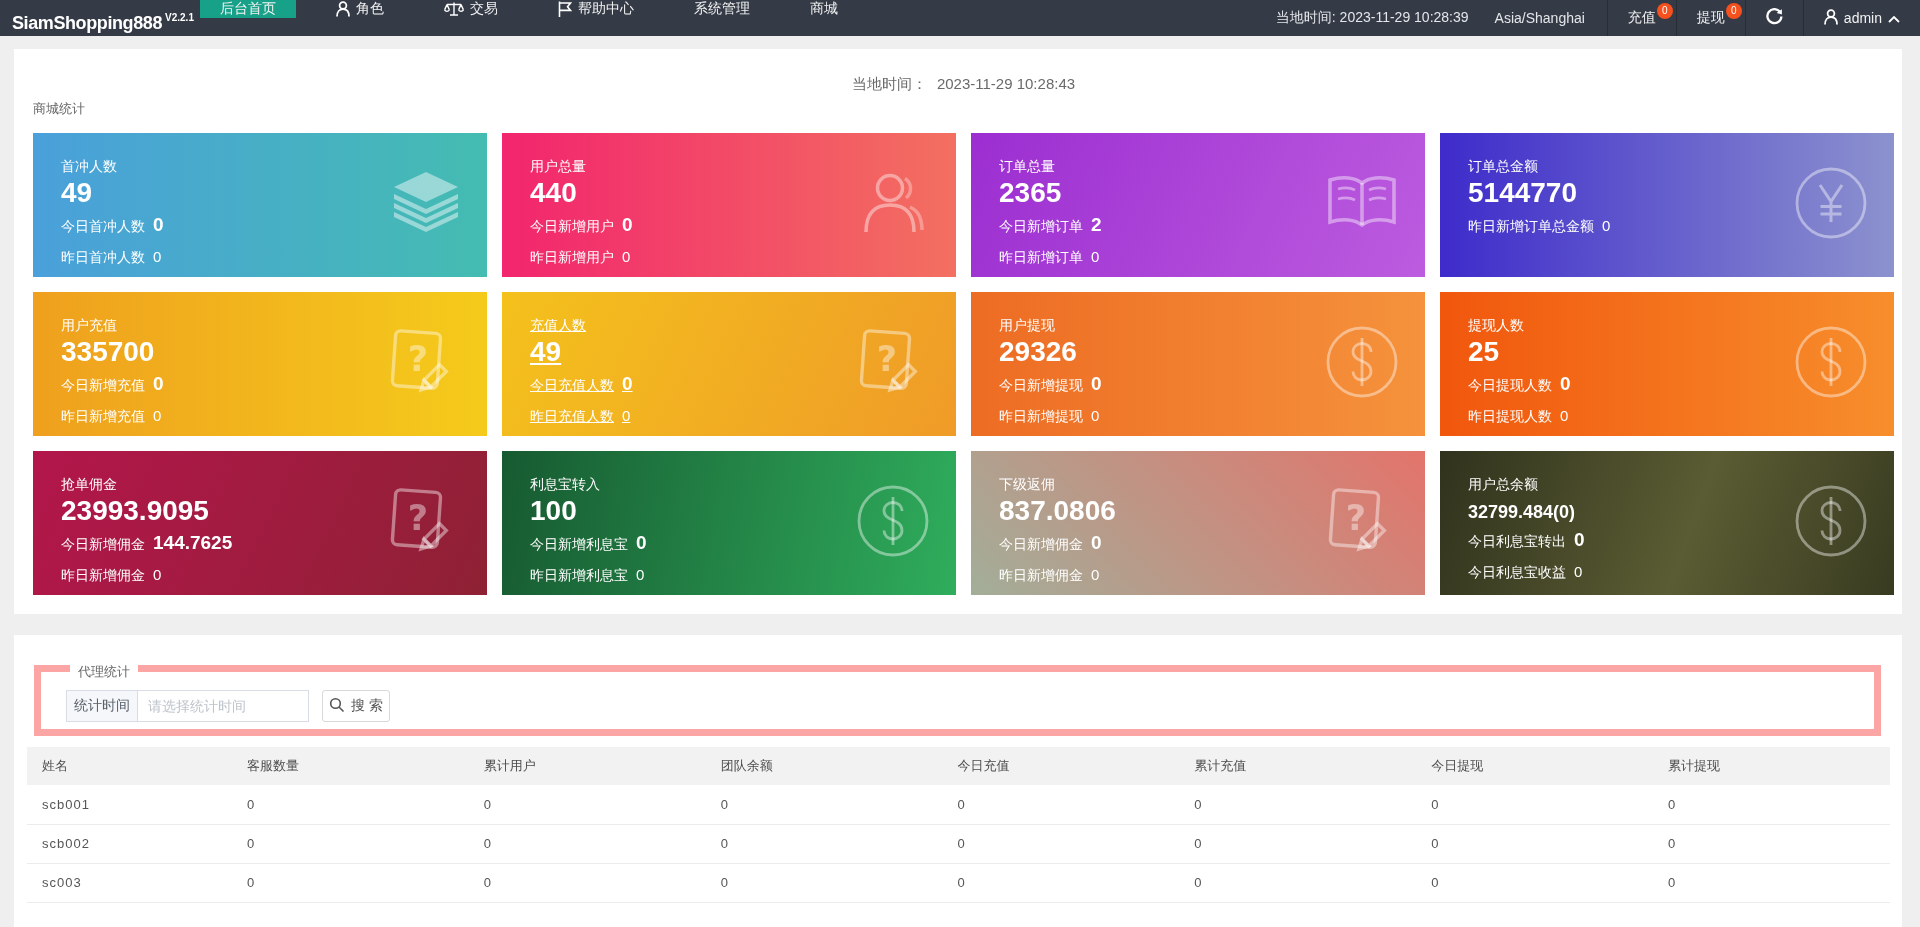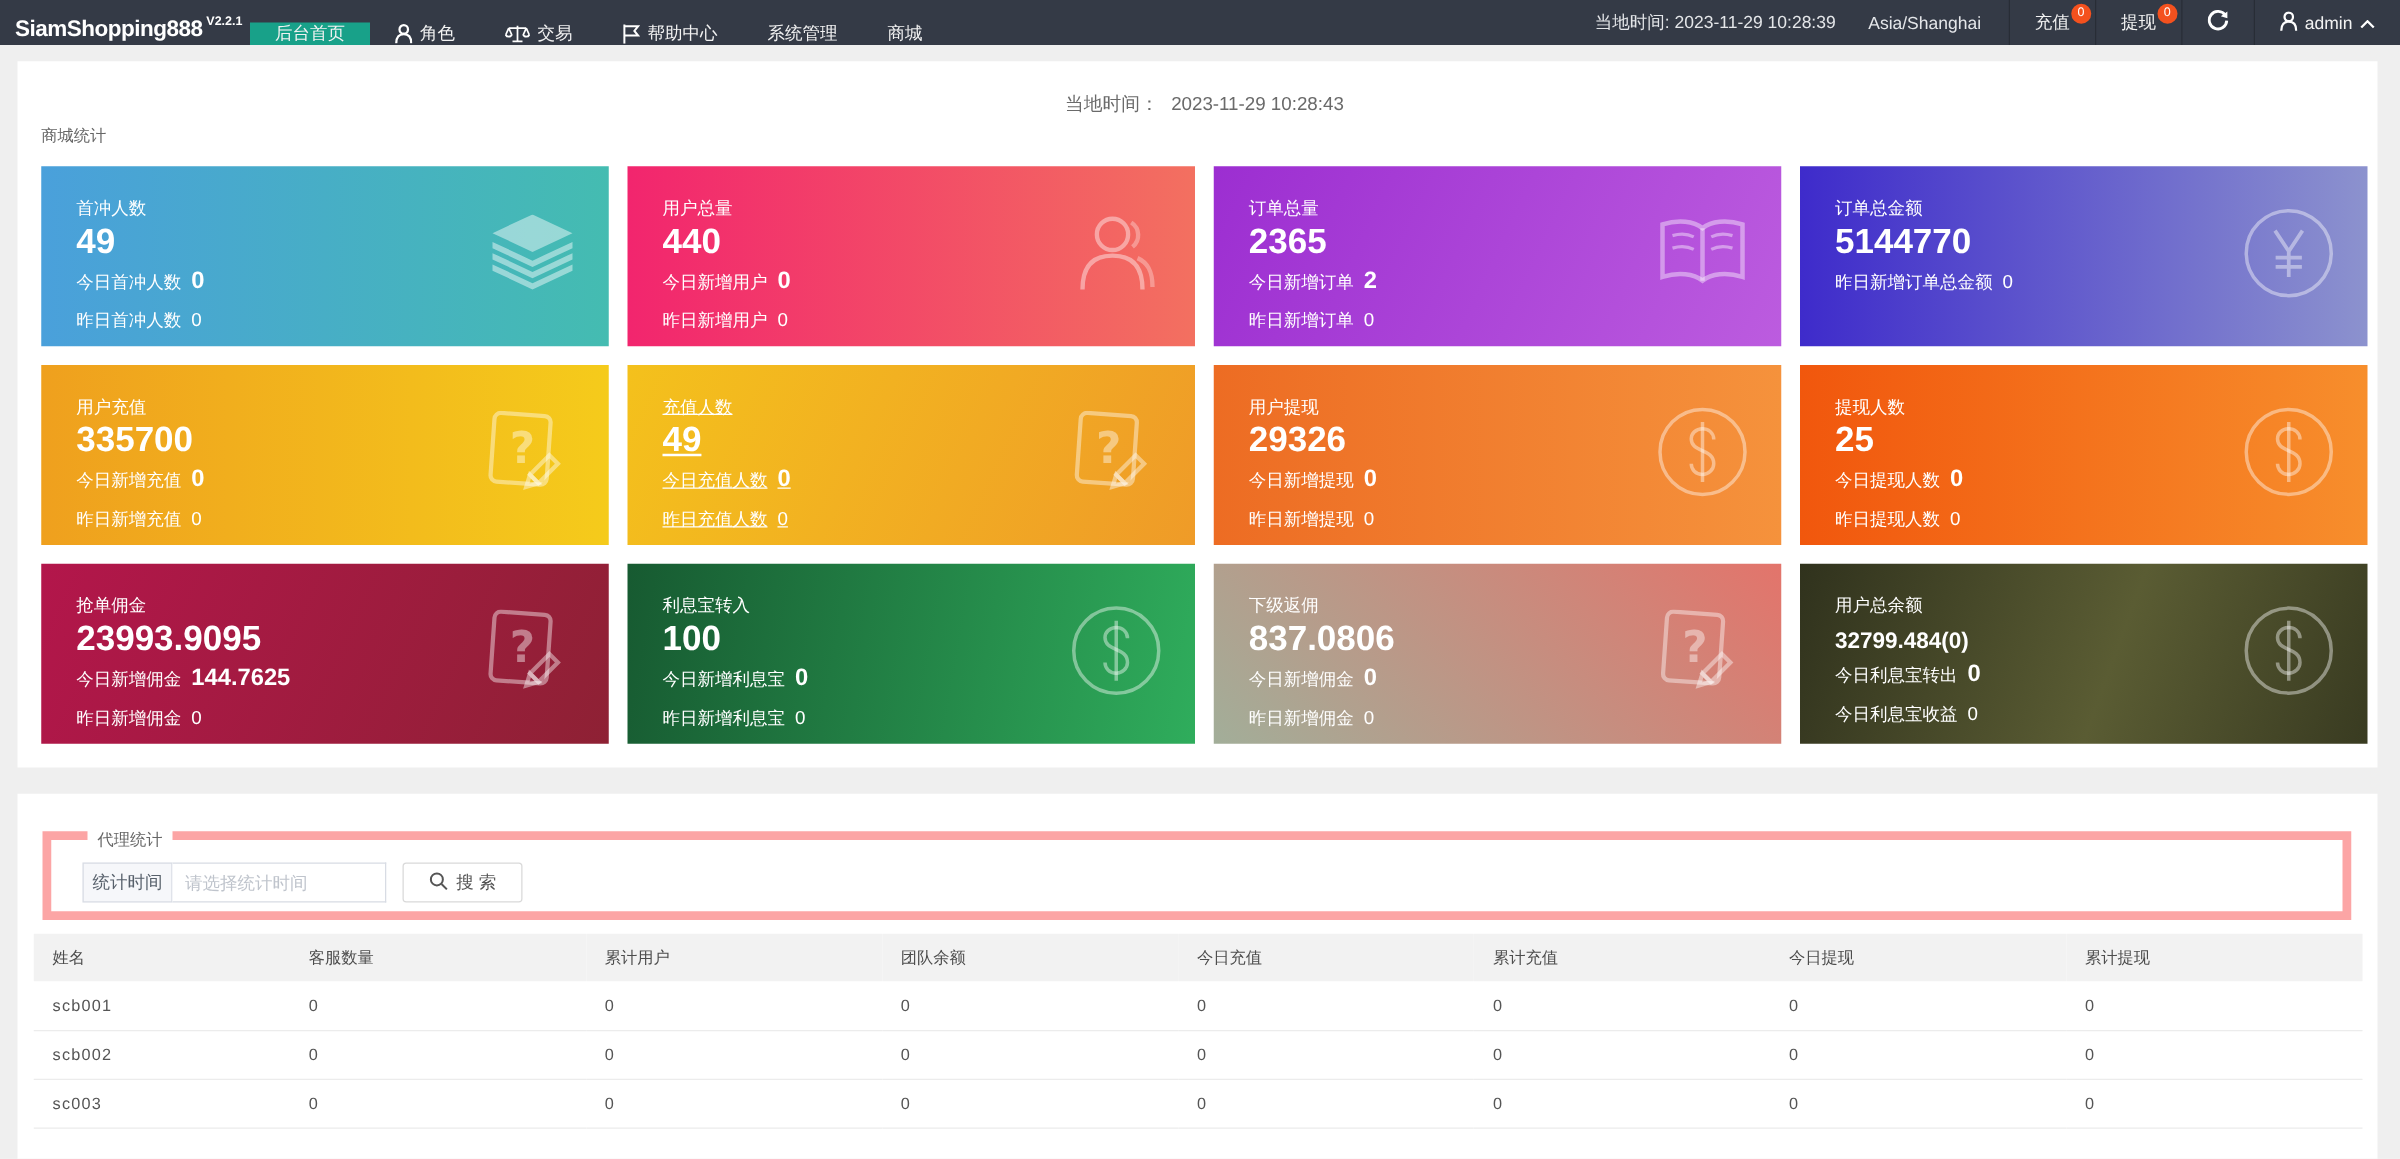--- a/index.html
+++ b/index.html
@@ -1,21 +1,21 @@
 <!DOCTYPE html>
 <html><head>
 <meta charset="utf-8">
 <style>
 *{margin:0;padding:0;box-sizing:border-box;}
 html,body{width:1920px;height:927px;overflow:hidden;background:#efefef;font-family:"Liberation Sans","DejaVu Sans",sans-serif;}
 .navbar{height:36px;background:#343a46;display:flex;align-items:stretch;color:#fff;}
 .logo-wrap{display:flex;align-items:flex-start;padding:11px 0 0 12px;}
 .logo{font-size:18px;font-weight:700;color:#fff;line-height:24px;letter-spacing:-0.4px;}
 .logo-ver{font-size:10px;font-weight:700;margin-left:3px;line-height:13px;}
-.nav-menu{display:flex;align-items:flex-end;margin-left:6px;}
+.nav-menu{display:flex;align-items:flex-start;margin-left:6px;gap:20px;}
 .nav-item{display:flex;align-items:center;gap:6px;padding:0 20px;font-size:14px;color:#f2f2f2;cursor:pointer;}
 .nav-item.active{background:#18a189;}
 .nav-item svg{display:block;}
 .nav-right{margin-left:auto;display:flex;align-items:stretch;}
 .nav-time,.nav-tz{font-size:14px;color:#e4e6e9;display:flex;align-items:center;}
 .nav-time{margin-right:26px;}
 .nav-tz{margin-right:22px;}
 .nav-sec{position:relative;display:flex;align-items:center;padding:0 20px;border-left:1px solid rgba(0,0,0,0.22);font-size:14px;color:#f2f2f2;cursor:pointer;gap:6px;}
 .badge{position:absolute;top:3px;right:3px;min-width:16px;height:16px;border-radius:9px;background:#f4511e;color:#fff;font-size:10px;line-height:16px;text-align:center;padding:0 4px;}
 .panel{background:#fff;margin-left:14px;margin-right:18px;}
@@ -33,21 +33,21 @@
 .card .l4{margin-top:10px;font-size:14px;display:flex;align-items:baseline;line-height:1.2;}
 .card .l4 .val{font-size:15px;margin-left:8px;}
 .card .cicon{position:absolute;right:26px;top:50%;transform:translateY(-50%);}
 .panel2{margin-top:21px;height:560px;padding-top:1px;}
 .fieldset{position:relative;border:7px solid #fca5a5;height:71px;margin:29px 21px 0 20px;}
 .legend{position:absolute;top:-8px;left:29px;background:#fff;padding:0 8px;font-size:13px;color:#666;line-height:15px;}
 .controls{position:absolute;left:25px;top:18px;display:flex;align-items:center;}
 .addon{width:72px;height:32px;border:1px solid #d8dce4;background:#f6f7fa;color:#57606b;font-size:14px;display:flex;align-items:center;justify-content:center;}
 .tinput{width:171px;height:32px;border:1px solid #d8dce4;border-left:none;padding:0 10px;font-size:14px;color:#a21caf;outline:none;font-family:inherit;}
 .tinput::placeholder{color:#bfc4cc;}
-.search-btn{margin-left:13px;width:96px;height:32px;border:1px solid #d9d9d9;border-radius:3px;background:#fff;color:#555;font-size:14px;display:flex;align-items:center;justify-content:center;gap:6px;cursor:pointer;font-family:inherit;}
+.search-btn{margin-left:13px;width:68px;height:32px;border:1px solid #d9d9d9;border-radius:3px;background:#fff;color:#555;font-size:14px;display:flex;align-items:center;justify-content:center;gap:6px;cursor:pointer;font-family:inherit;}
 table{margin:11px 12px 0 13px;border-collapse:collapse;table-layout:fixed;width:calc(100% - 25px);}
 col.c1{width:11%;}
 th{background:#f2f2f2;height:38px;font-weight:400;font-size:13px;color:#4d4d4d;text-align:left;padding-left:15px;}
 td{height:39px;border-bottom:1px solid #ececec;font-size:13px;color:#555;padding-left:15px;letter-spacing:1px;}
 </style>
 </head>
 <body>
 
 <nav class="navbar">
   <div class="logo-wrap">

